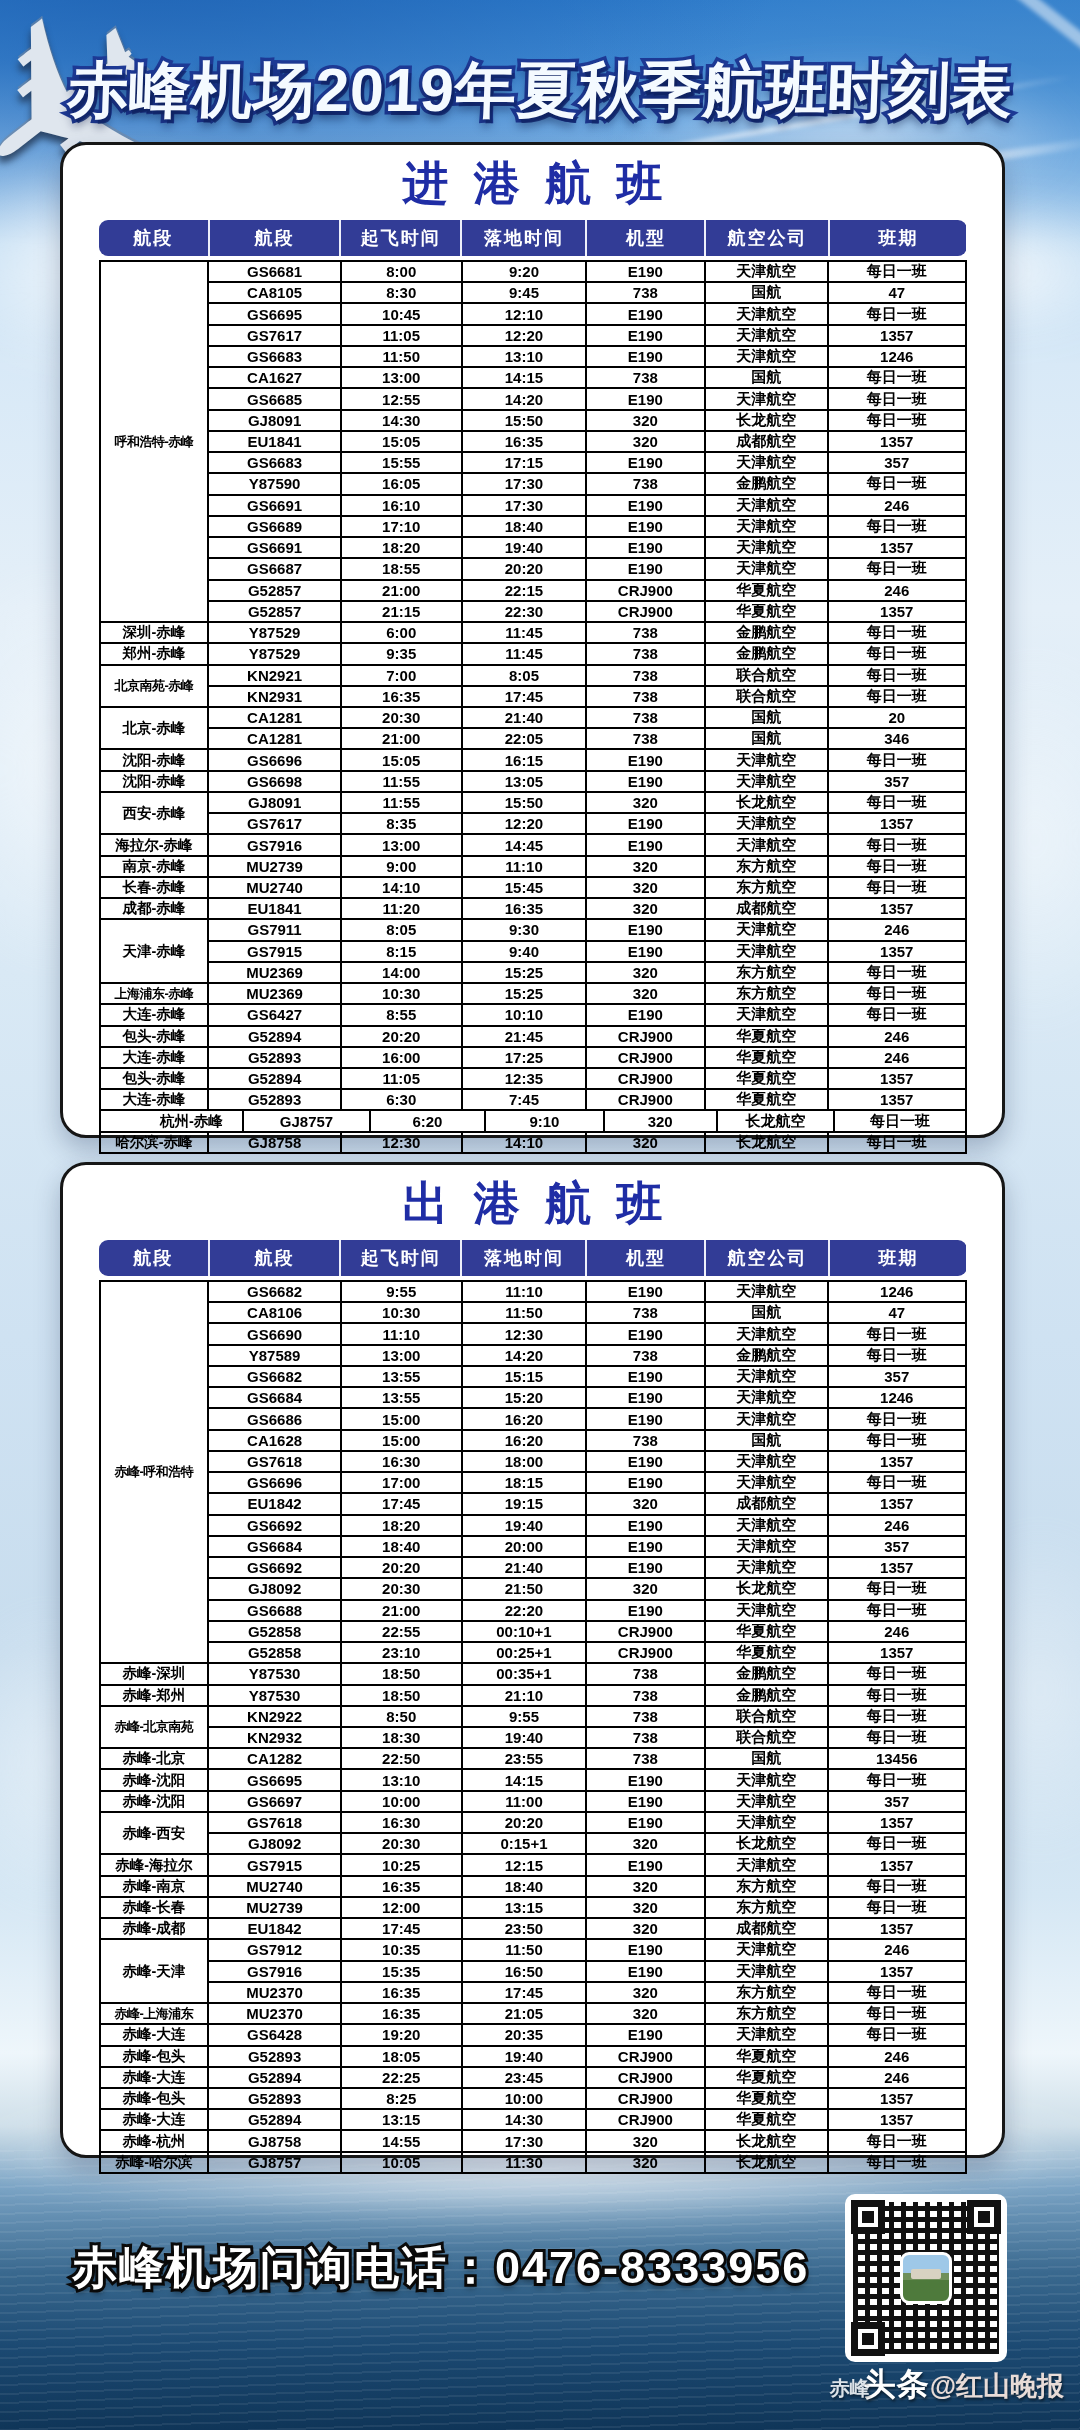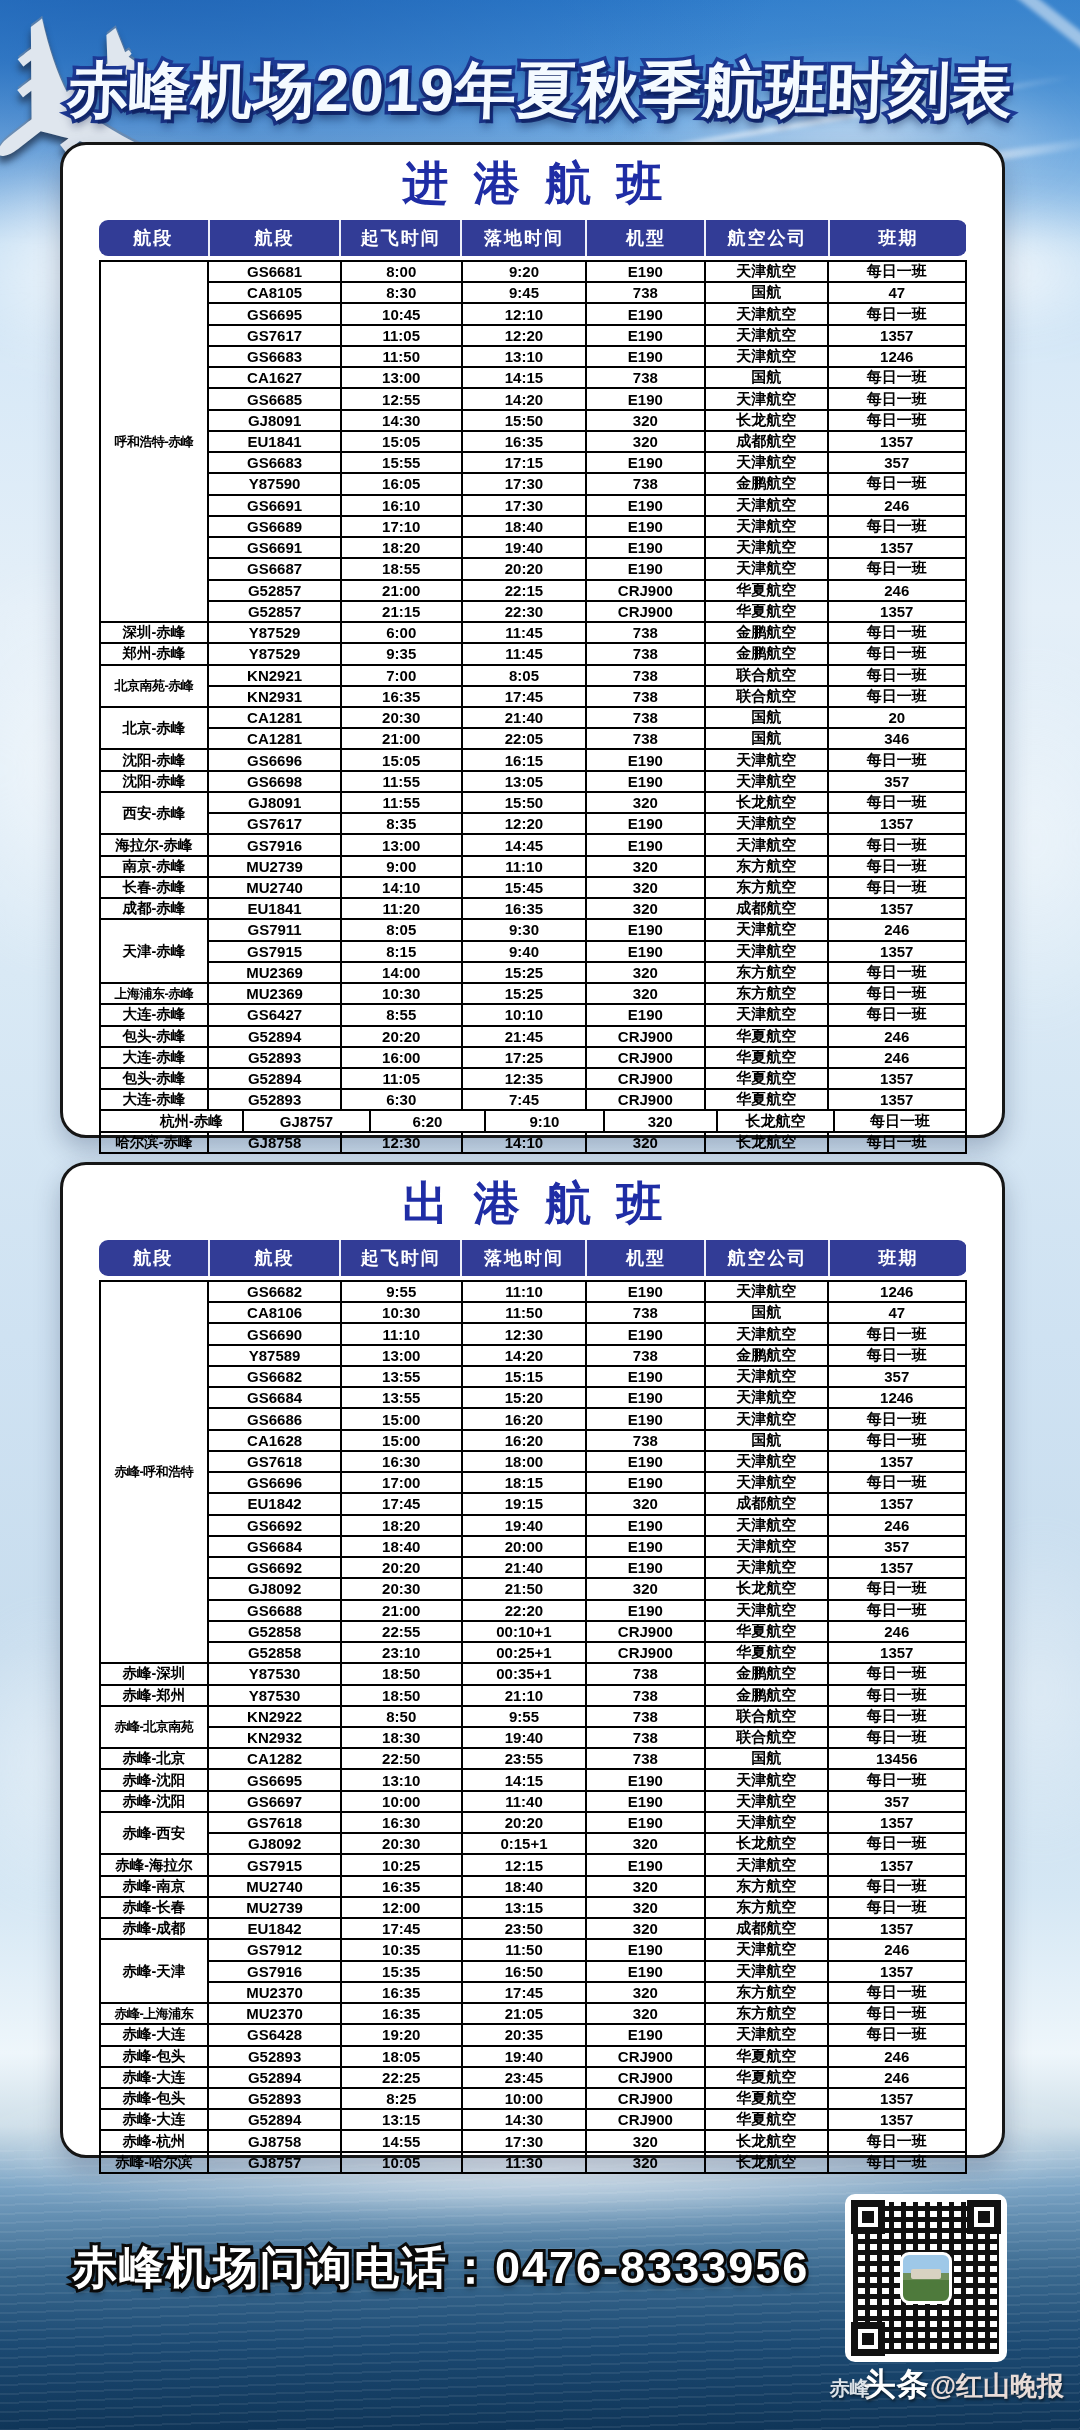--- a/index.html
+++ b/index.html
@@ -792,21 +792,21 @@
               <div class="fcell" style="flex: 0 0 18.1922%;">每日一班</div>
             </div>
           </div>
         </div>
         <div class="group" style="flex-grow: 1;">
           <div class="route-cell">赤峰-沈阳</div>
           <div class="group-rows">
             <div class="frow">
               <div class="fcell" style="flex: 0 0 17.2769%;">GS6697</div>
               <div class="fcell" style="flex: 0 0 16.0183%;">10:00</div>
-              <div class="fcell" style="flex: 0 0 16.476%;">11:40</div>
+              <div class="fcell" style="flex: 0 0 16.476%;">11:00</div>
               <div class="fcell" style="flex: 0 0 15.6751%;">E190</div>
               <div class="fcell" style="flex: 0 0 16.3616%;">天津航空</div>
               <div class="fcell" style="flex: 0 0 18.1922%;">357</div>
             </div>
           </div>
         </div>
         <div class="group" style="flex-grow: 2;">
           <div class="route-cell">赤峰-西安</div>
           <div class="group-rows">
             <div class="frow">

